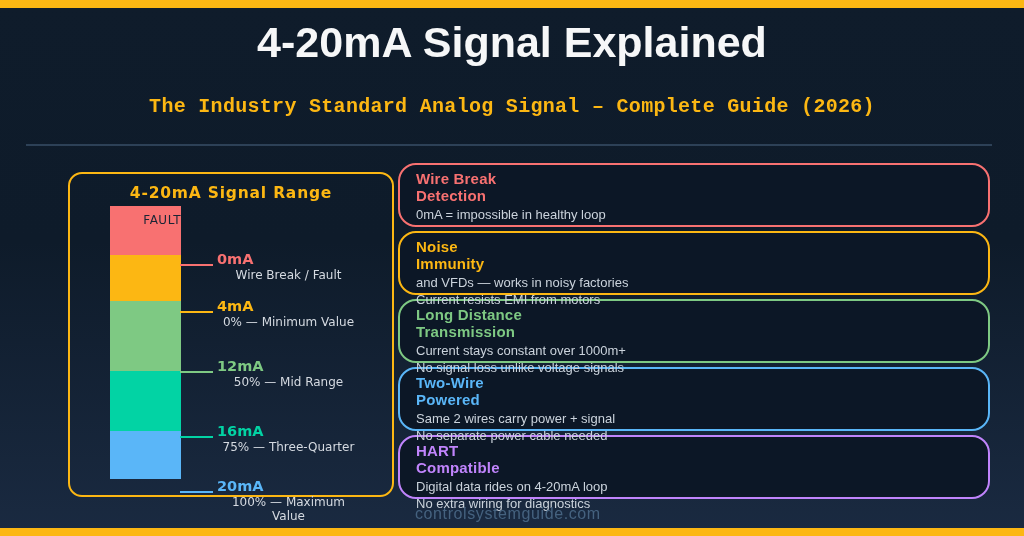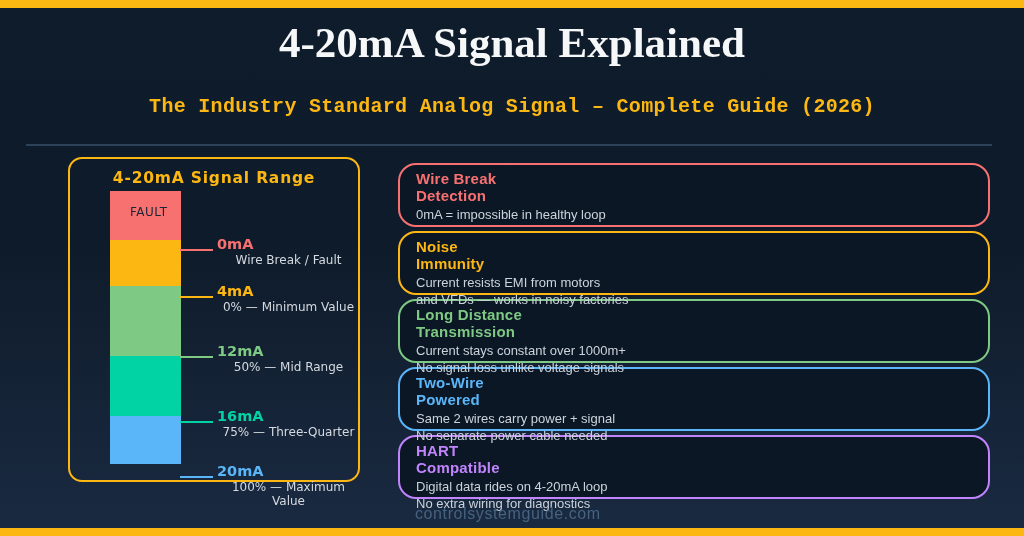--- a/index.html
+++ b/index.html
@@ -15,21 +15,21 @@
     position: absolute; left: 0; width: 1024px; height: 8px;
     background: #fcb713;
   }
   .edge-bar.top { top: 0; }
   .edge-bar.bottom { bottom: 0; }
 
   
   header { text-align: center; }
   .main-title {
     margin: 0; padding-top: 21px;
-    font-family: Liberation Serif, serif;
+    font-family: Liberation Sans, sans-serif;
     font-size: 43px; font-weight: 700; line-height: 1.0;
     color: #f6f7f8; letter-spacing: 0px;
   }
   .subtitle {
     margin-top: 31px;
     font-family: Liberation Mono, monospace;
     font-size: 20px; font-weight: 700;
     color: #fcb713; letter-spacing: 0.3px;
   }
   .tagline {
@@ -37,41 +37,41 @@
     font-family: "Liberation Sans", sans-serif;
     font-size: 16px; color: #92a6bb; letter-spacing: 0.2px;
   }
   .divider {
     position: absolute; left: 26px; top: 144px;
     width: 966px; height: 2px; background: #2d4157;
   }
 
   
   .range-panel {
-    position: absolute; left: 68px; top: 157px;
-    width: 292px; height: 325px;
+    position: absolute; left: 68px; top: 172px;
+    width: 326px; height: 325px;
     border: 2px solid #fcb713; border-radius: 14px;
     box-sizing: border-box;
   }
   .panel-title {
     margin-top: 10px; text-align: center;
     font-size: 15.5px; font-weight: 700; letter-spacing: 0.8px;
     color: #fcb713;
   }
   .range-bar {
     position: absolute; left: 40px; top: 32px; width: 71px;
   }
   .bar-seg { width: 71px; background: var(--accent); }
   .bar-seg.seg1 { height: 49px; }
   .bar-seg.seg2 { height: 46px; }
   .bar-seg.seg3 { height: 70px; }
   .bar-seg.seg4 { height: 60px; }
   .bar-seg.seg5 { height: 48px; }
   .fault-zone-label {
-    padding-top: 14px; text-align: left;
+    padding-top: 7px; text-align: right;
     font-size: 12px; letter-spacing: 0.5px; color: #1a2535; margin-left: 20px;
   }
   .mark { position: absolute; left: 110px; width: 180px; margin-top: 35px; }
   .mark.m1 { top: 42px; }
   .mark.m2 { top: 89px; }
   .mark.m3 { top: 149px; }
   .mark.m4 { top: 214px; }
   .mark.m5 { top: 269px; }
   .mark-tick {
     position: absolute; left: 0; top: 13px;
@@ -172,22 +172,22 @@
       <div class="card-title">Wire Break
 Detection</div>
       <div class="card-body">
         <div>0mA = impossible in healthy loop</div>
       </div>
     </div>
     <div class="card" style="--accent: #fcb713;">
       <div class="card-title">Noise
 Immunity</div>
       <div class="card-body">
+        <div>and VFDs — works in noisy factories</div>
         <div>Current resists EMI from motors</div>
-        <div>and VFDs — works in noisy factories</div>
       </div>
     </div>
     <div class="card" style="--accent: #7ec983;">
       <div class="card-title">Long Distance
 Transmission</div>
       <div class="card-body">
         <div>Current stays constant over 1000m+</div>
         <div>No signal loss unlike voltage signals</div>
       </div>
     </div>

